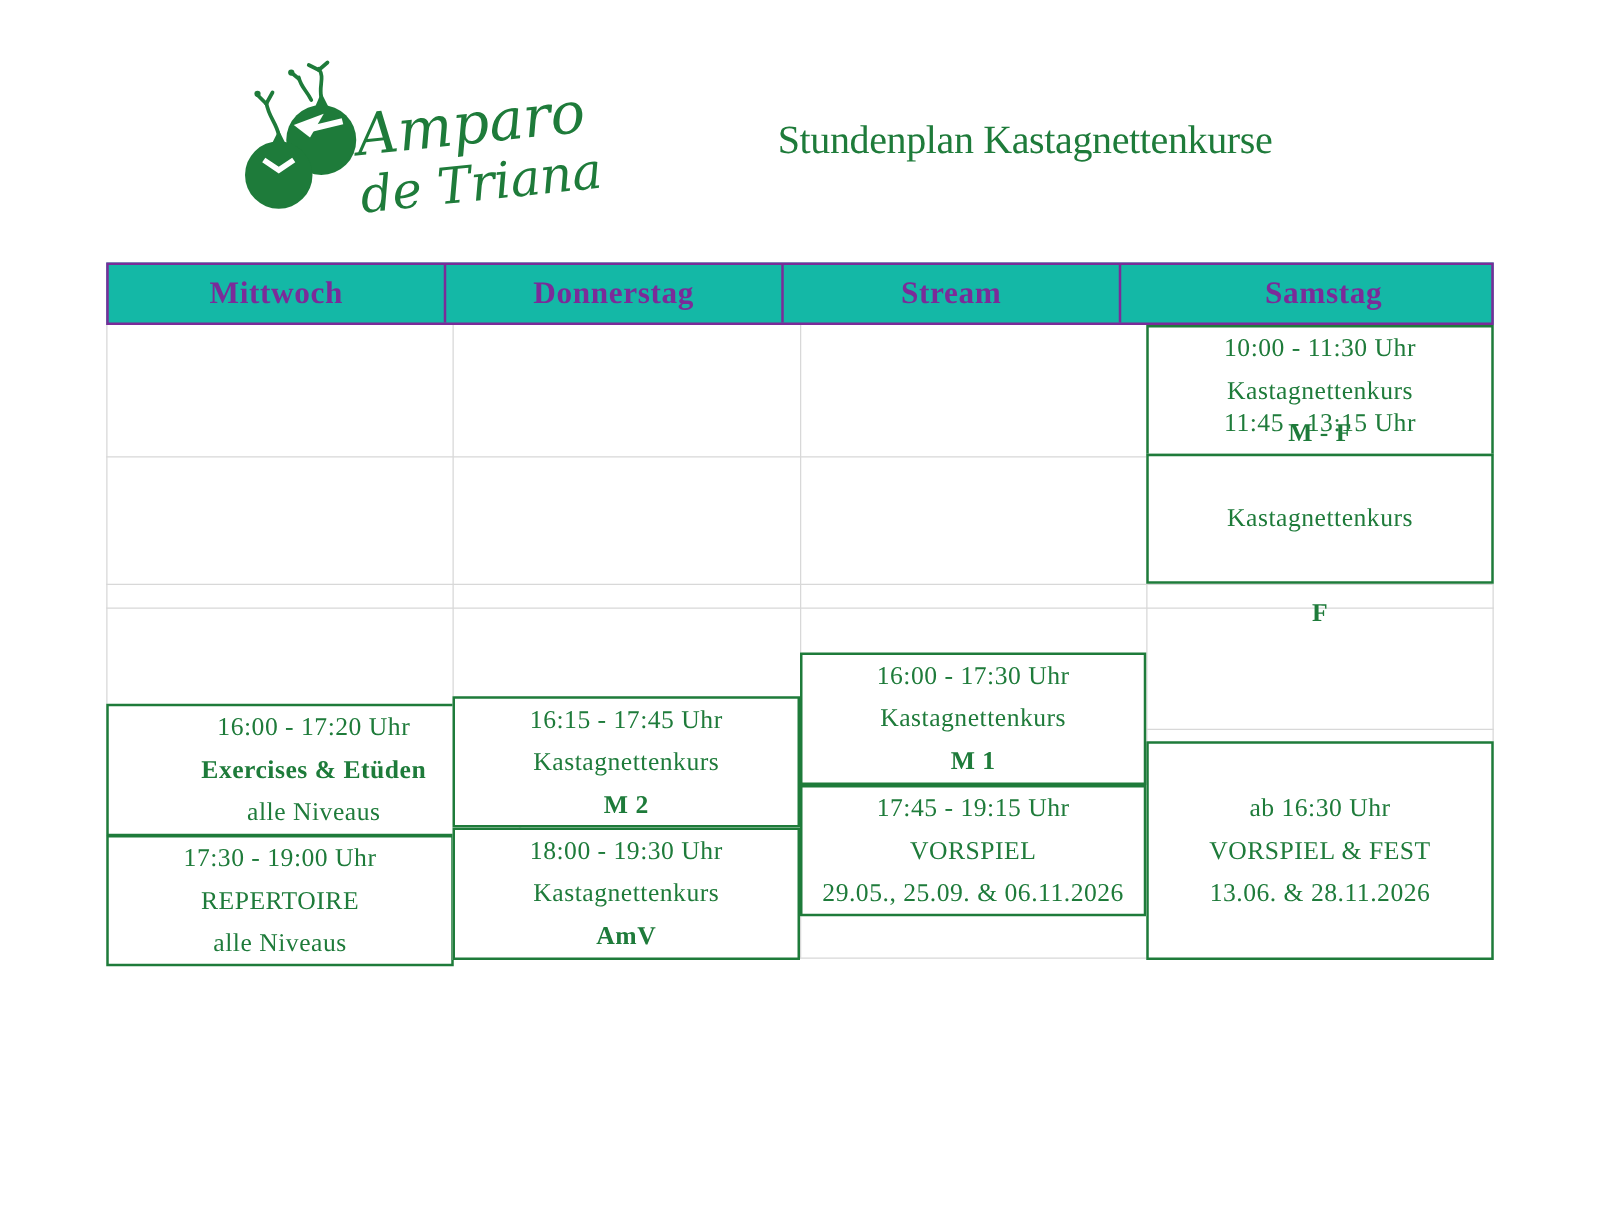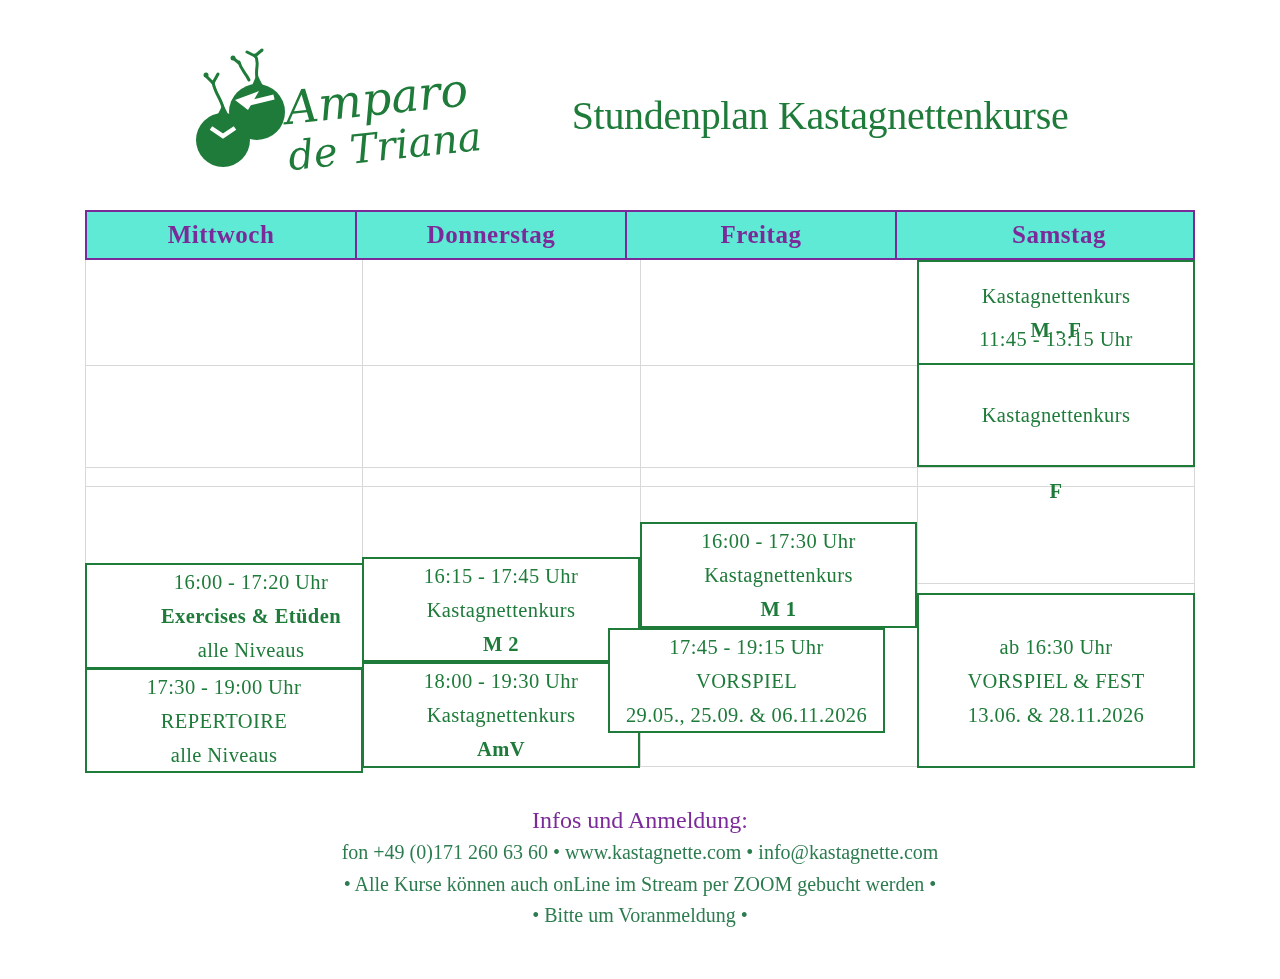--- a/index.html
+++ b/index.html
@@ -11,31 +11,31 @@
   }
   .canvas { position: relative; width: 1280px; height: 979px; background: #fff; }
 
   
   .logo { position: absolute; left: 185px; top: 50px; width: 280px; height: 125px; overflow: visible; }
 
   
   .page-title {
     position: absolute; left: 520px; top: 94px; width: 600px;
     text-align: center; color: var(--green);
-    font-size: 40px; line-height: 1.1; font-weight: normal; margin: 0;
+    font-size: 32px; line-height: 1.1; font-weight: normal; margin: 0;
     letter-spacing: -0.3px;
   }
 
   
   .schedule { position: absolute; left: 85px; top: 210px; width: 1110px; height: 557px; }
 
   .schedule-header {
     position: absolute; top: 0; left: 0; width: 1110px; height: 50px;
     box-sizing: border-box; border: 2px solid var(--purple);
-    display: flex; z-index: 3; background: #5eead4;
+    display: flex; z-index: 3; background: #14b8a6;
   }
   .day-cell {
     flex: 1; display: flex; align-items: center; justify-content: center;
     color: var(--purple); font-size: 25px; font-weight: bold; letter-spacing: 0.5px;
     border-right: 2px solid var(--purple);
   }
   .day-cell:last-child { border-right: none; margin-left: 28px; }
 
   .vl { position: absolute; top: 50px; bottom: 0; width: 1px; background: var(--grid-line); z-index: 1; }
   .vl1 { left: 0; } .vl2 { left: 277px; } .vl3 { left: 555px; } .vl4 { left: 832px; } .vl5 { left: 1109px; }
@@ -52,21 +52,21 @@
   .event .bold { font-weight: bold; }
 
   .ev-sa-morning   { left: 832px; top: 50px;  width: 278px; height: 105px; }
   .ev-sa-midday    { left: 832px; top: 153px; width: 278px; height: 104px; gap: 42px; }
   .ev-mi-early     { left: 0;     top: 312px; width: 332px; height: 106px; margin-top: 41px; }
   .ev-do-early     { left: 277px; top: 347px; width: 278px; height: 105px; }
   .ev-fr-early     { left: 555px; top: 312px; width: 277px; height: 106px; text-align: center; }
   .ev-sa-afternoon { left: 832px; top: 383px; width: 278px; height: 175px; }
   .ev-mi-late      { left: 0;     top: 418px; width: 278px; height: 105px; margin-top: 40px; }
   .ev-do-late      { left: 277px; top: 452px; width: 278px; height: 106px; }
-  .ev-fr-late      { left: 523px; top: 418px; width: 277px; height: 105px; text-align: center; }
+  .ev-fr-late      { left: 555px; top: 418px; width: 277px; height: 105px; text-align: center; }
 
   
   .footer { position: absolute; left: 0; top: 804px; width: 1280px; text-align: center; }
   .footer-heading { color: var(--purple); font-size: 24px; line-height: 33px; }
   .footer-line { color: var(--footer-green); font-size: 20px; line-height: 31.5px; }
 </style>
 </head>
 <body>
 
 <div class="canvas">
@@ -103,36 +103,37 @@
     </g>
   </svg>
 
   <h1 class="page-title">Stundenplan Kastagnettenkurse</h1>
 
   <div class="schedule">
 
     <div class="schedule-header">
       <div class="day-cell">Mittwoch</div>
       <div class="day-cell">Donnerstag</div>
-      <div class="day-cell">Freitag</div>
+      <div class="day-cell">Stream</div>
       <div class="day-cell">Samstag</div>
     </div>
 
     <div class="vl vl1"></div>
     <div class="vl vl2"></div>
     <div class="vl vl3"></div>
     <div class="vl vl4"></div>
     <div class="vl vl5"></div>
     <div class="hl hl1"></div>
     <div class="hl hl2"></div>
     <div class="hl hl3"></div>
     <div class="hl hl4"></div>
     <div class="hl hl5"></div>
 
     <div class="event ev-sa-morning">
+      <div>10:00 - 11:30 Uhr</div>
       <div>Kastagnettenkurs</div>
       <div class="bold">M - F</div>
     </div>
 
     <div class="event ev-sa-midday">
       <div>11:45 - 13:15 Uhr</div>
       <div>Kastagnettenkurs</div>
       <div class="bold">F</div>
     </div>
 
@@ -173,20 +174,14 @@
     </div>
 
     <div class="event ev-fr-late">
       <div>17:45 - 19:15 Uhr</div>
       <div>VORSPIEL</div>
       <div>29.05., 25.09. &amp; 06.11.2026</div>
     </div>
 
   </div>
 
-  <div class="footer">
-    <div class="footer-heading">Infos und Anmeldung:</div>
-    <div class="footer-line">fon +49 (0)171 260 63 60 • www.kastagnette.com • info@kastagnette.com</div>
-    <div class="footer-line">• Alle Kurse können auch onLine im Stream per ZOOM gebucht werden •</div>
-    <div class="footer-line">• Bitte um Voranmeldung •</div>
-  </div>
 
 </div>
 
 </body></html>

